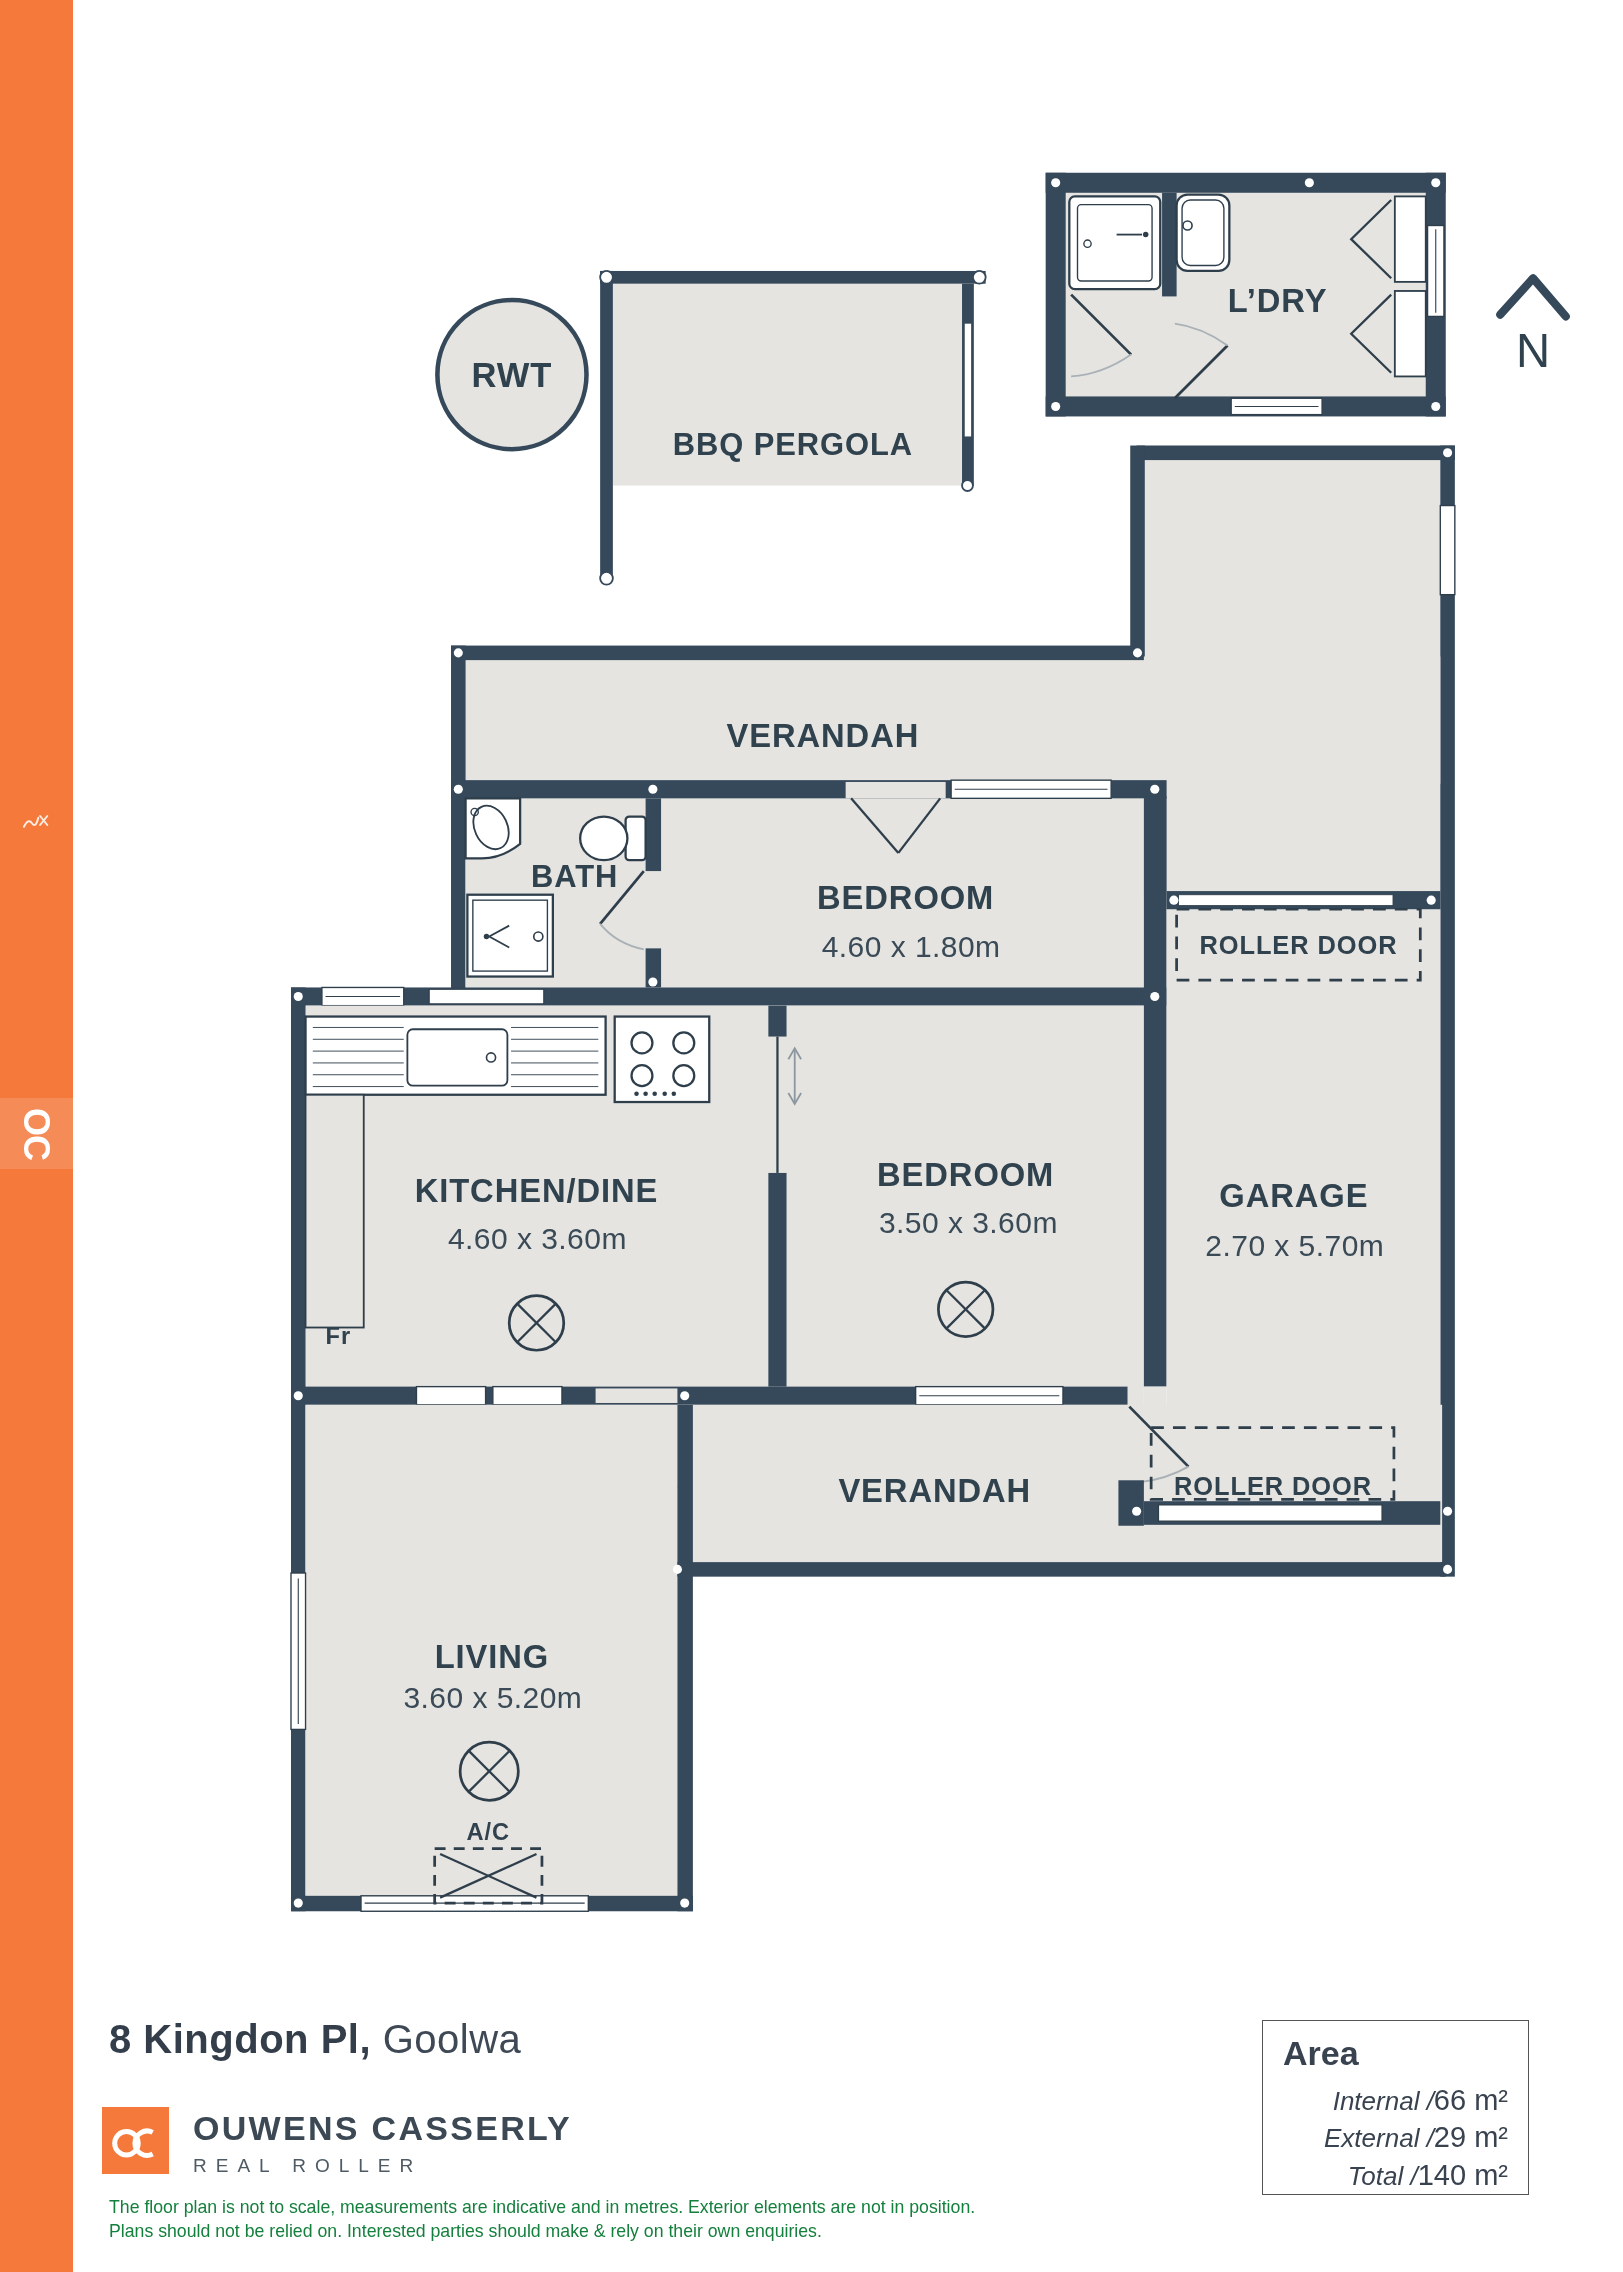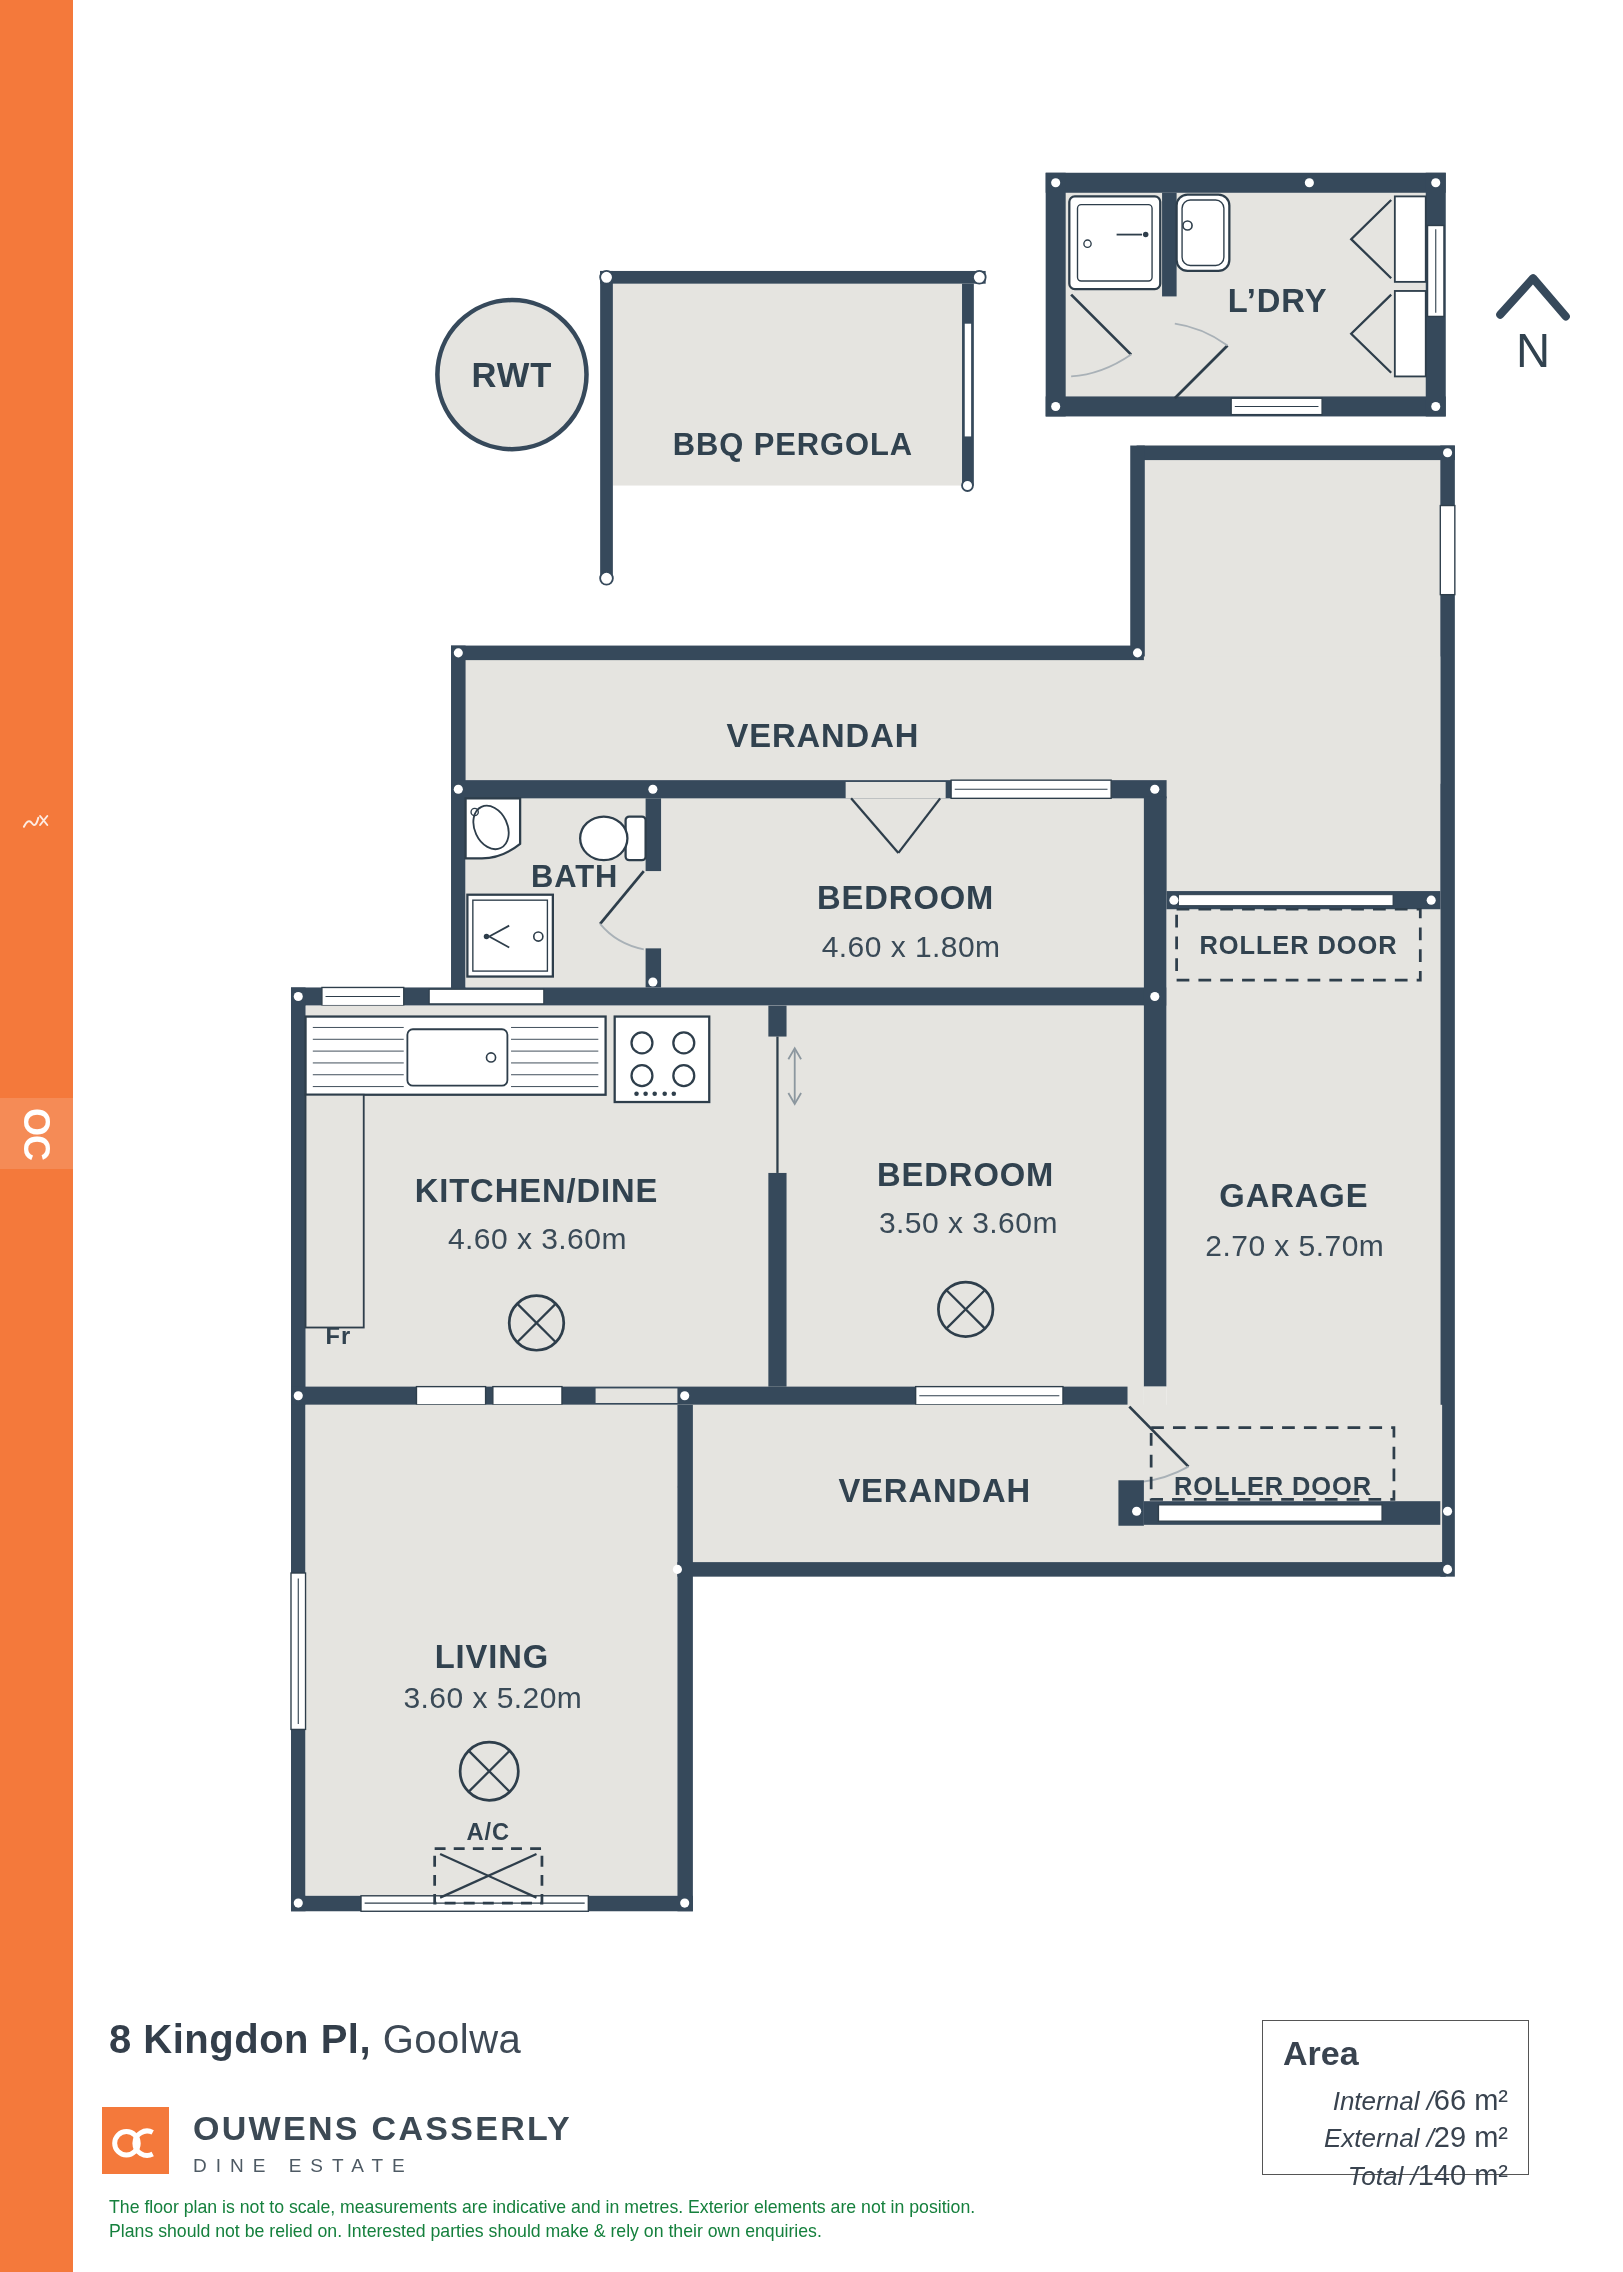--- a/index.html
+++ b/index.html
@@ -13,21 +13,21 @@
   .plan-svg{position:absolute;left:0;top:0;}
   .footer-title{position:absolute;left:109px;top:2017px;font-size:40px;color:#333E4A;letter-spacing:0.5px;}
   .footer-title b{font-weight:700;}
   .footer-title .suburb{font-weight:400;color:#3E4955;}
   .logo-sq{position:absolute;left:102px;top:2107px;width:67px;height:67px;background:#F4793B;
            display:flex;align-items:center;justify-content:center;}
   .brand{position:absolute;left:193px;top:2109px;}
   .brand-name{font-size:34px;font-weight:600;color:#3C4954;letter-spacing:2.3px;}
   .brand-sub{font-size:19px;font-weight:400;color:#4E5A64;letter-spacing:9px;margin-top:7.3px;}
   .disclaimer{position:absolute;left:109px;top:2195px;font-size:17.7px;line-height:1.38;color:#15803d;}
-  .area-panel{position:absolute;left:1262px;top:2020px;width:267px;height:155px;border:1.8px solid #555;
+  .area-panel{position:absolute;left:1262px;top:2020px;width:267px;height:175px;border:1.8px solid #555;
               box-sizing:border-box;padding:12.7px 20px;background:#fff;}
   .area-title{font-size:34px;font-weight:700;color:#39434F;margin-bottom:11px;}
   .area-row{display:flex;justify-content:flex-end;align-items:baseline;margin-top:4.5px;color:#39434F;}
   .area-row .lbl{font-style:italic;font-size:26px;}
   .area-row .val{font-size:29px;}
   text{font-family:"Liberation Sans", sans-serif;fill:#31424F;}
   .room-label{font-weight:700;letter-spacing:1px;}
   .dim-label{font-weight:400;letter-spacing:.5px;fill:#3A4A57;}
 </style>
 </head>
@@ -358,21 +358,21 @@
   </div>
 
   <div class="logo-sq">
     <svg width="67" height="67" viewBox="0 0 74 74">
       <circle cx="27" cy="40" r="13" fill="none" stroke="#ffffff" stroke-width="5.5"></circle>
       <path d="M56,28 A13.5,13.5 0 1 0 56,52" fill="none" stroke="#ffffff" stroke-width="5.5"></path>
     </svg>
   </div>
   <div class="brand">
     <div class="brand-name">OUWENS CASSERLY</div>
-    <div class="brand-sub">DINE ESTATE</div>
+    <div class="brand-sub">REAL ROLLER</div>
   </div>
 
   <div class="disclaimer">
     <div>The floor plan is not to scale, measurements are indicative and in metres. Exterior elements are not in position.</div>
     <div>Plans should not be relied on. Interested parties should make &amp; rely on their own enquiries.</div>
   </div>
 
   <div class="area-panel">
     <div class="area-title">Area</div>
     <div class="area-row">

